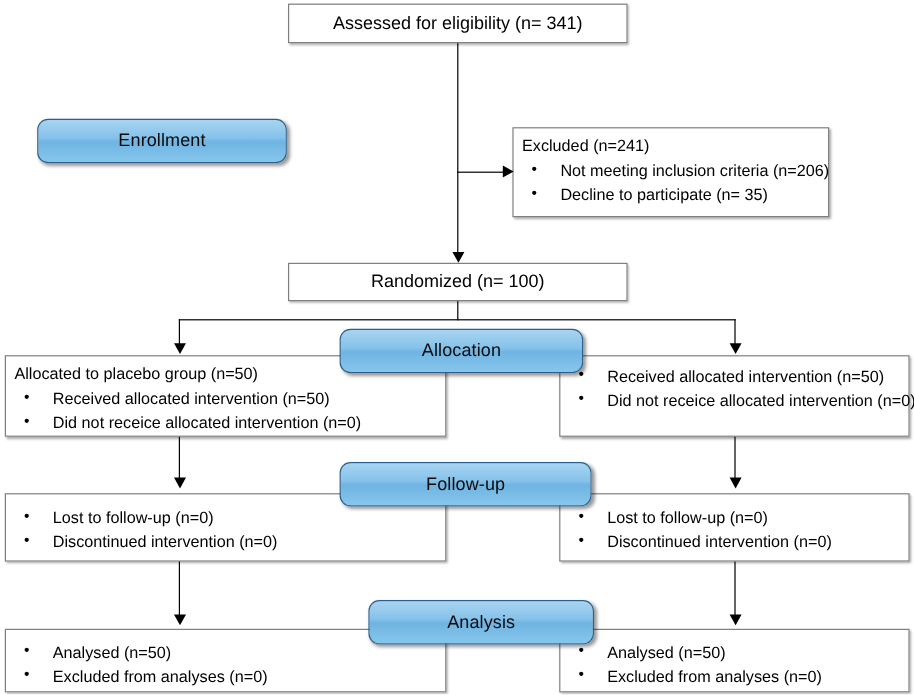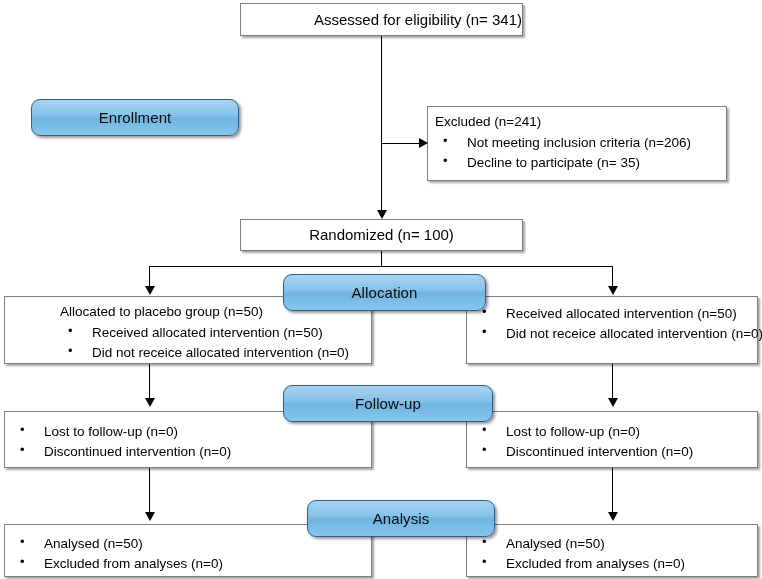--- a/index.html
+++ b/index.html
@@ -116,56 +116,56 @@
     border-bottom: 5px solid transparent;
     border-left: 9px solid #000000;
     z-index: 4;
   }
 </style>
 </head>
 <body>
 
 <div id="diagram">
 
-  <div class="box centered" style="left:240px; top:3px; width:283px; height:33px;justify-content:flex-end;">
+  <div class="box centered" style="left:240px; top:3px; width:283px; height:33px;">
     <span class="box-title">Assessed for eligibility (n= 341)</span>
   </div>
 
   <div class="vline" style="left:381px; top:36px; height:180px;"></div>
   <div class="arrow-down" style="left:377px; top:210px;"></div>
 
   <div class="hline" style="left:381px; top:143px; width:42px;"></div>
   <div class="arrow-right" style="left:419px; top:138px;"></div>
 
   <div class="stage" style="left:31px; top:99px; width:208px; height:37px;">
     <span>Enrollment</span>
   </div>
 
-  <div class="box" style="left:427px; top:106px; width:300px; height:75px;">
+  <div class="box" style="left:427px; top:106px; width:264px; height:75px;">
     <div class="pad">
       <span class="box-title">Excluded (n=241)</span>
       <ul class="bullets">
         <li>Not meeting inclusion criteria (n=206)</li>
         <li>Decline to participate (n= 35)</li>
       </ul>
     </div>
   </div>
 
   <div class="box centered" style="left:240px; top:219px; width:283px; height:32px;">
     <span class="box-title">Randomized (n= 100)</span>
   </div>
 
   <div class="vline" style="left:381px; top:251px; height:16px;"></div>
   <div class="hline" style="left:149px; top:266px; width:464px;"></div>
   <div class="vline" style="left:149px; top:266px; height:24px;"></div>
   <div class="arrow-down" style="left:145px; top:286px;"></div>
   <div class="vline" style="left:612px; top:266px; height:24px;"></div>
   <div class="arrow-down" style="left:608px; top:286px;"></div>
 
-  <div class="box" style="left:4px; top:296px; width:368px; height:68px;padding-left:48px;">
+  <div class="box" style="left:4px; top:296px; width:368px; height:68px;">
     <div class="pad">
       <span class="box-title">Allocated to placebo group (n=50)</span>
       <ul class="bullets">
         <li>Received allocated intervention (n=50)</li>
         <li>Did not receice allocated intervention (n=0)</li>
       </ul>
     </div>
   </div>
 
   <div class="box" style="left:466px; top:296px; width:292px; height:68px;">

